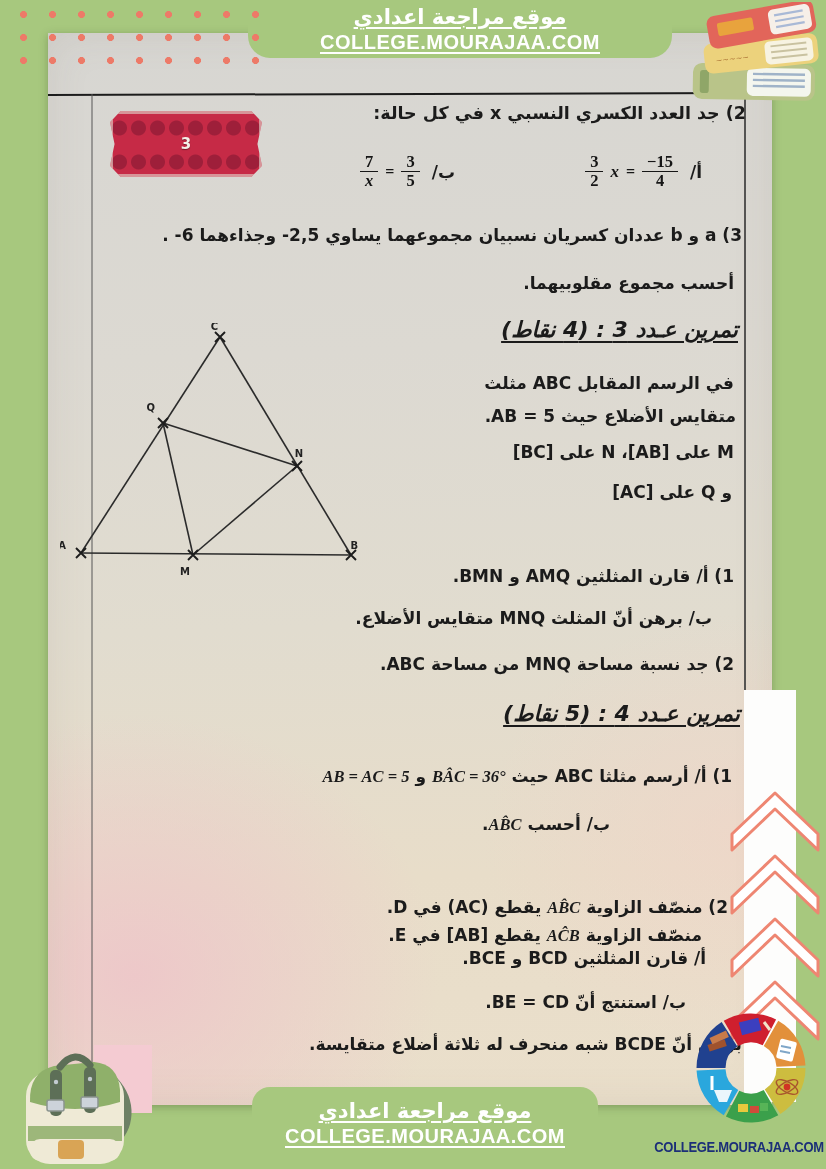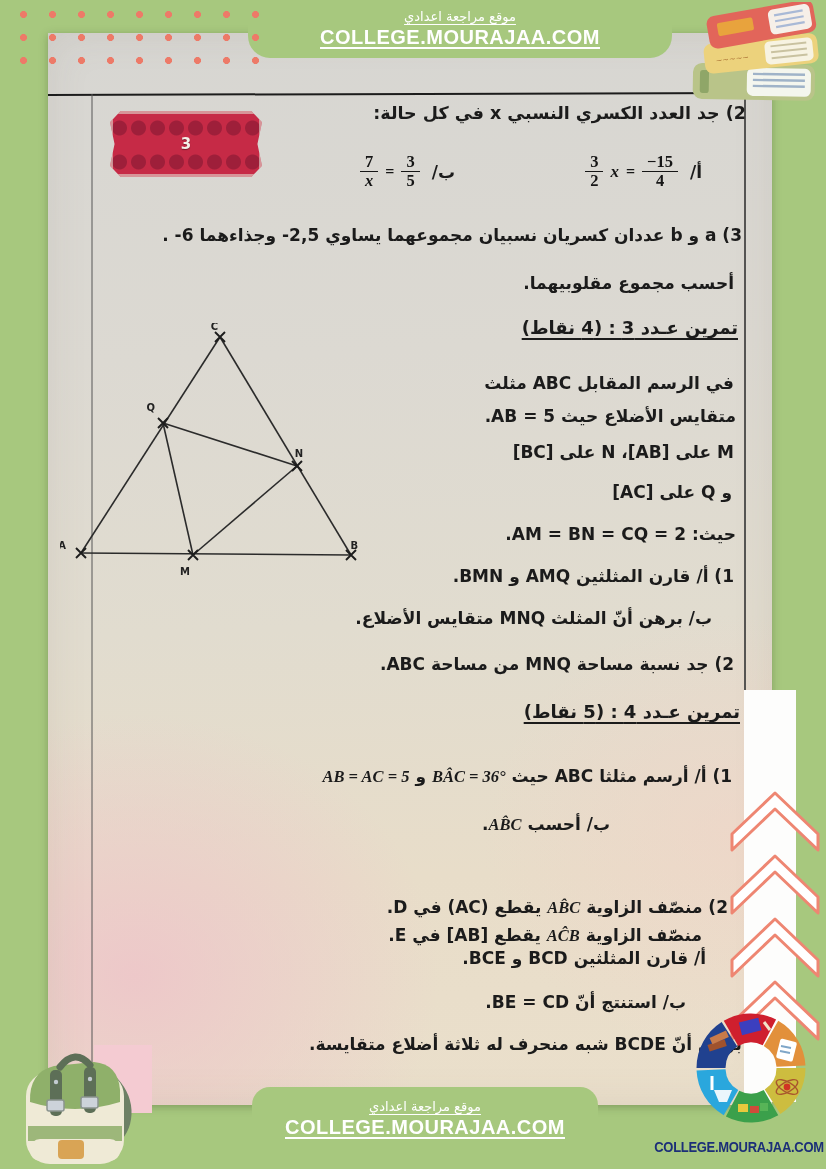--- a/index.html
+++ b/index.html
@@ -26,21 +26,21 @@
     transform:scaleY(1.15);
     font-family:"Liberation Sans",sans-serif;
   }
   
   .hbadge{
     position:absolute;z-index:5;background:#a7c87e;text-align:center;color:#ffffff;
     display:flex;flex-direction:column;justify-content:center;gap:2px;
   }
   .hbadge.top{left:248px;top:0;width:424px;height:58px;border-radius:0 0 22px 22px;}
   .hbadge.bottom{left:252px;top:1087px;width:346px;height:82px;border-radius:18px 18px 0 0;justify-content:flex-start;padding-top:12px;box-sizing:border-box;}
-  .hbadge .l1{font-size:13px;font-weight:normal;text-decoration:underline;text-underline-offset:3px;}
+  .hbadge .l1{font-size:21px;font-weight:bold;text-decoration:underline;text-underline-offset:3px;}
   .hbadge .l2{font-size:20px;font-weight:bold;text-decoration:underline;text-underline-offset:3px;letter-spacing:0.5px;font-family:"Liberation Sans",sans-serif;}
   
   .doc{
     position:absolute;left:48px;top:33px;width:724px;height:1072px;z-index:2;
     background:
       radial-gradient(ellipse 60% 35% at 12% 88%, rgba(238,196,201,0.85), rgba(238,196,201,0) 70%),
       radial-gradient(ellipse 50% 30% at 95% 75%, rgba(243,210,200,0.5), rgba(243,210,200,0) 70%),
       linear-gradient(178deg,#d7d6d2 0%,#dcd9d2 30%,#e1dccf 55%,#e8ddc9 78%,#eadfcb 100%);
     box-shadow:0 2px 8px rgba(60,80,40,.35), inset 0 0 40px rgba(120,110,90,.12);
     direction:rtl;
@@ -61,21 +61,21 @@
     display:flex;align-items:center;justify-content:center;
     color:#f3f0e8;font-size:15px;font-weight:bold;text-shadow:0 1px 1px rgba(0,0,0,.4);
     box-shadow:inset 0 0 0 3px rgba(230,235,220,.55);
   }
   
   .line{
     position:absolute;white-space:nowrap;color:#1b1b1b;
     font-size:17px;font-weight:600;direction:rtl;
   }
   .line.bold{font-weight:700;font-size:17.5px;}
-  .line.heading{font-size:18px;font-weight:800;text-decoration:underline;text-underline-offset:4px;text-decoration-thickness:1.5px;}
+  .line.heading{font-size:22px;font-weight:800;text-decoration:underline;text-underline-offset:4px;text-decoration-thickness:1.5px;font-style:italic;}
   .math{font-family:"Liberation Serif",serif;font-style:italic;font-weight:600;font-size:16.5px;unicode-bidi:isolate;text-align:right;}
   
   .fracrow{position:absolute;display:flex;direction:rtl;align-items:center;gap:12px;}
   .fr-label{font-size:17px;font-weight:700;color:#1b1b1b;}
   .expr{display:inline-flex;direction:ltr;align-items:center;gap:7px;font-family:"Liberation Serif",serif;color:#161616;}
   .frac{display:inline-flex;flex-direction:column;align-items:center;font-size:16.5px;font-weight:700;line-height:1.12;}
   .frac .num{border-bottom:1.7px solid #161616;padding:0 5px;}
   .frac .den{padding:0 5px;}
   .frac.italic-den .den{font-style:italic;}
   .mvar{font-style:italic;font-weight:700;font-size:17px;}
@@ -155,21 +155,20 @@
       <text x="6" y="226">A</text>
       <text x="130" y="252">M</text>
       <text x="298" y="226">B</text>
     </g>
   </svg>
 
   <div class="line" style="top:340px;right:38px;">في الرسم المقابل ABC مثلث</div>
   <div class="line" style="top:373px;right:36px;">متقايس الأضلاع حيث AB = 5.</div>
   <div class="line" style="top:409px;right:38px;">M على [AB]، N على [BC]</div>
   <div class="line" style="top:449px;right:40px;">و Q على [AC]</div>
-  <div class="line" style="top:491px;right:36px;">حيث: AM = BN = CQ = 2.</div>
 
   <div class="line" style="top:533px;right:38px;">1) أ/ قارن المثلثين AMQ و BMN.</div>
   <div class="line" style="top:575px;right:60px;">ب/ برهن أنّ المثلث MNQ متقايس الأضلاع.</div>
   <div class="line" style="top:621px;right:38px;">2) جد نسبة مساحة MNQ من مساحة ABC.</div>
 
   <div class="line heading" style="top:668px;right:32px;">تمرين عـدد 4 : (5 نقاط)</div>
 
   <div class="line" style="top:733px;right:40px;">
     <span>1) أ/ أرسم مثلثا ABC حيث</span>
     <i class="math" dir="ltr">BÂC = 36°</i>

